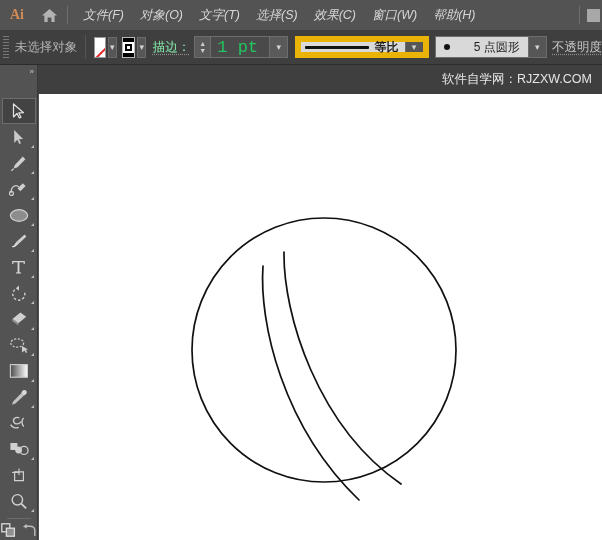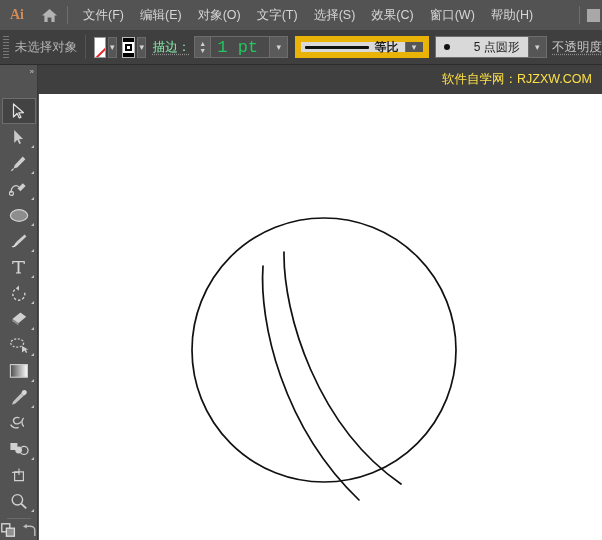--- a/index.html
+++ b/index.html
@@ -47,20 +47,21 @@
   }
   .menu-sep {
     width: 1px; height: 18px;
     background: #6e6e6e;
     margin: 0 7px 0 3px;
   }
   .menu-items {
     display: flex;
     align-items: center;
     height: 30px;
+    font-style: italic;
   }
   .menu-item {
     color: #d6d6d6;
     font-size: 12.5px;
     padding: 0 8px;
     height: 30px;
     line-height: 30px;
     white-space: nowrap;
     cursor: default;
   }
@@ -295,21 +296,21 @@
   .doc-tab-close {
     color: #b9b9b9;
     font-size: 12px;
     line-height: 1;
   }
   .watermark {
     margin-left: auto;
     display: flex;
     align-items: center;
     padding-right: 10px;
-    color: #fde047;
+    color: #e5e5e5;
     font-size: 12.5px;
     white-space: nowrap;
   }
 
   
   .toolbar {
     position: absolute;
     left: 0; top: 94px;
     width: 38px; height: 446px;
     background: #535353;
@@ -372,21 +373,20 @@
     <div class="home-btn">
       <svg width="17" height="15" viewBox="0 0 17 15" aria-hidden="true">
         <path d="M8.5 1 L16 7.6 L13.6 7.6 L13.6 14 L10.4 14 L10.4 9.6 L6.6 9.6 L6.6 14 L3.4 14 L3.4 7.6 L1 7.6 Z" fill="#b3b3b3"></path>
       </svg>
     </div>
 
     <div class="menu-sep"></div>
 
     <div class="menu-items">
       <div class="menu-item">文件(F)</div>
-      <div class="menu-item">编辑(E)</div>
       <div class="menu-item">对象(O)</div>
       <div class="menu-item">文字(T)</div>
       <div class="menu-item">选择(S)</div>
       <div class="menu-item">效果(C)</div>
       <div class="menu-item">窗口(W)</div>
       <div class="menu-item">帮助(H)</div>
     </div>
 
     <div class="menu-right-sep"></div>
     <div class="menu-doc-icon"></div>

